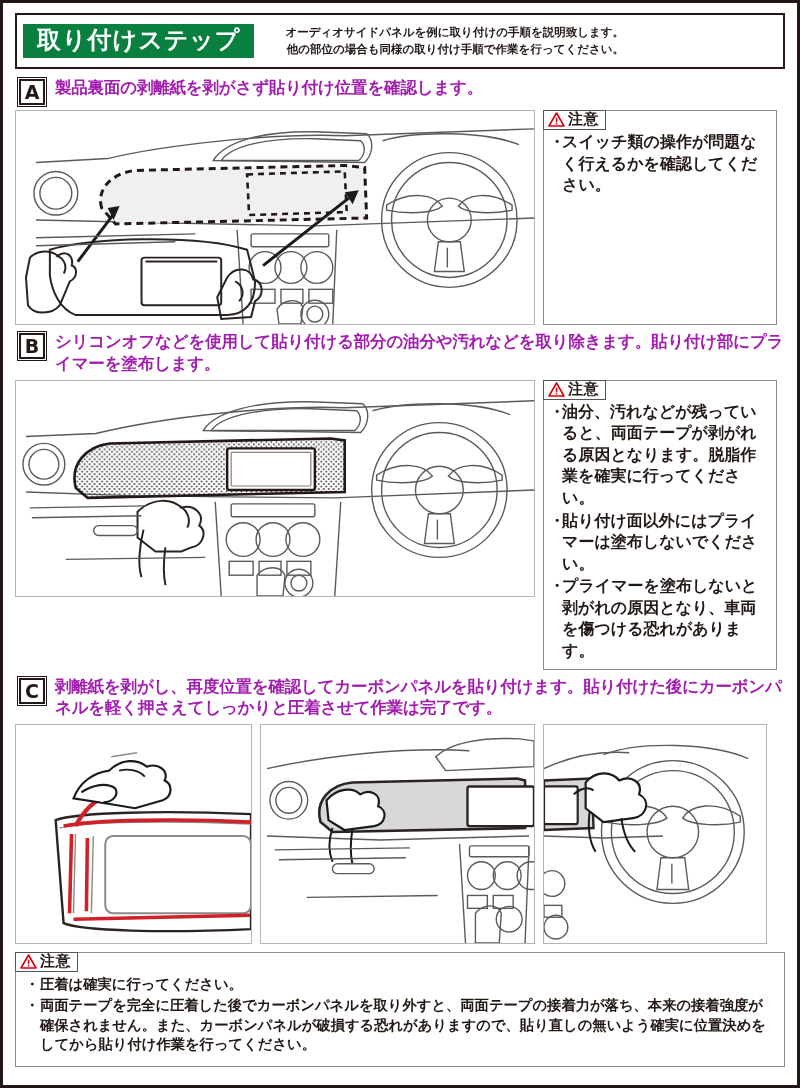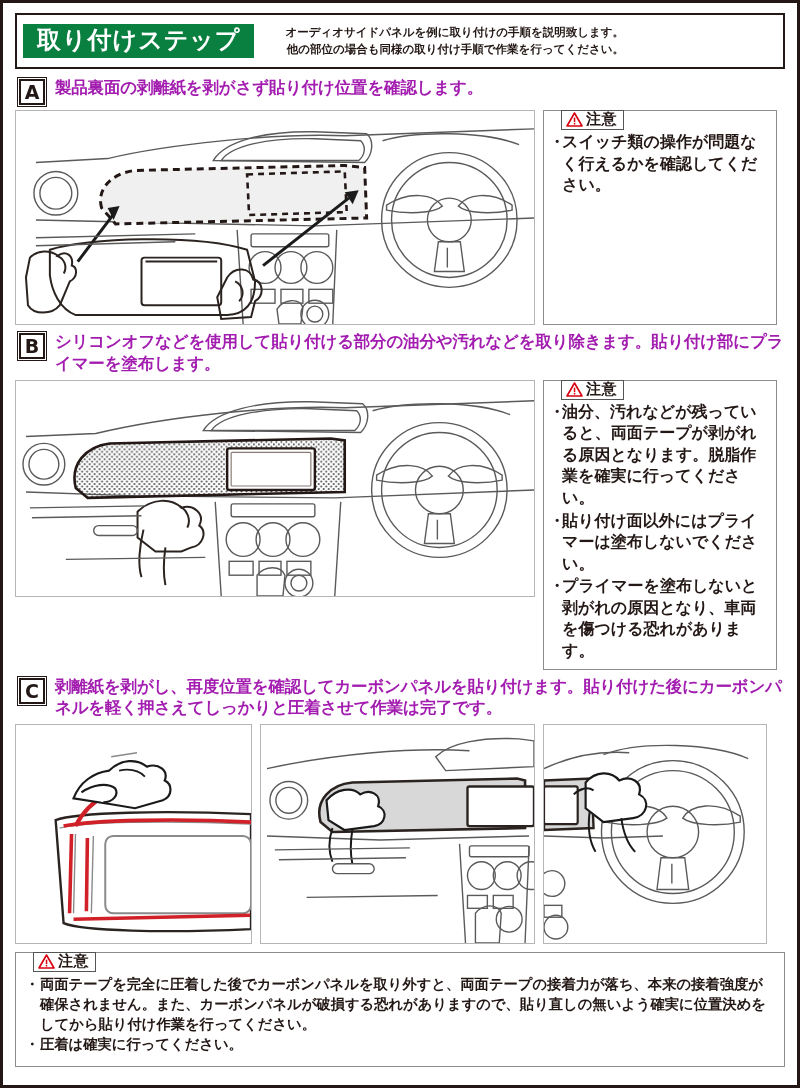--- a/index.html
+++ b/index.html
@@ -90,21 +90,20 @@
     padding: 20px 6px 6px 6px;
   }
   .caution-tag {
     position: absolute;
     top: -1px; left: -1px;
     border: 1px solid #555;
     background: #fff;
     padding: 1px 6px 2px 4px;
     display: flex; align-items: flex-start; gap: 3px;
     line-height: 1;
-    margin-left: 18px;
   }
   .caution-tag .tri { display: block; }
   .caution-tag .lbl {
     color: #231815; font-weight: bold; font-size: 15px;
     letter-spacing: 0.5px;
   }
   ul.clist { list-style: none; }
   ul.clist li {
     color: #231815;
     font-size: 13.2px;
@@ -390,18 +389,18 @@
   <div class="caution caution-bottom">
     <div class="caution-tag">
       <svg class="tri" width="17" height="15" viewBox="0 0 17 15">
         <path d="M8.5 1 L16 14 L1 14 Z" fill="#fff" stroke="#d7000f" stroke-width="1.6" stroke-linejoin="round"></path>
         <rect x="7.8" y="5.6" width="1.5" height="4.6" fill="#d7000f"></rect>
         <rect x="7.8" y="11" width="1.5" height="1.5" fill="#d7000f"></rect>
       </svg>
       <span class="lbl">注意</span>
     </div>
     <ul class="clist">
+      <li>圧着は確実に行ってください。</li>
       <li>両面テープを完全に圧着した後でカーボンパネルを取り外すと、両面テープの接着力が落ち、本来の接着強度が確保されません。また、カーボンパネルが破損する恐れがありますので、貼り直しの無いよう確実に位置決めをしてから貼り付け作業を行ってください。</li>
-      <li>圧着は確実に行ってください。</li>
     </ul>
   </div>
 
 </div>
 
 </body></html>

